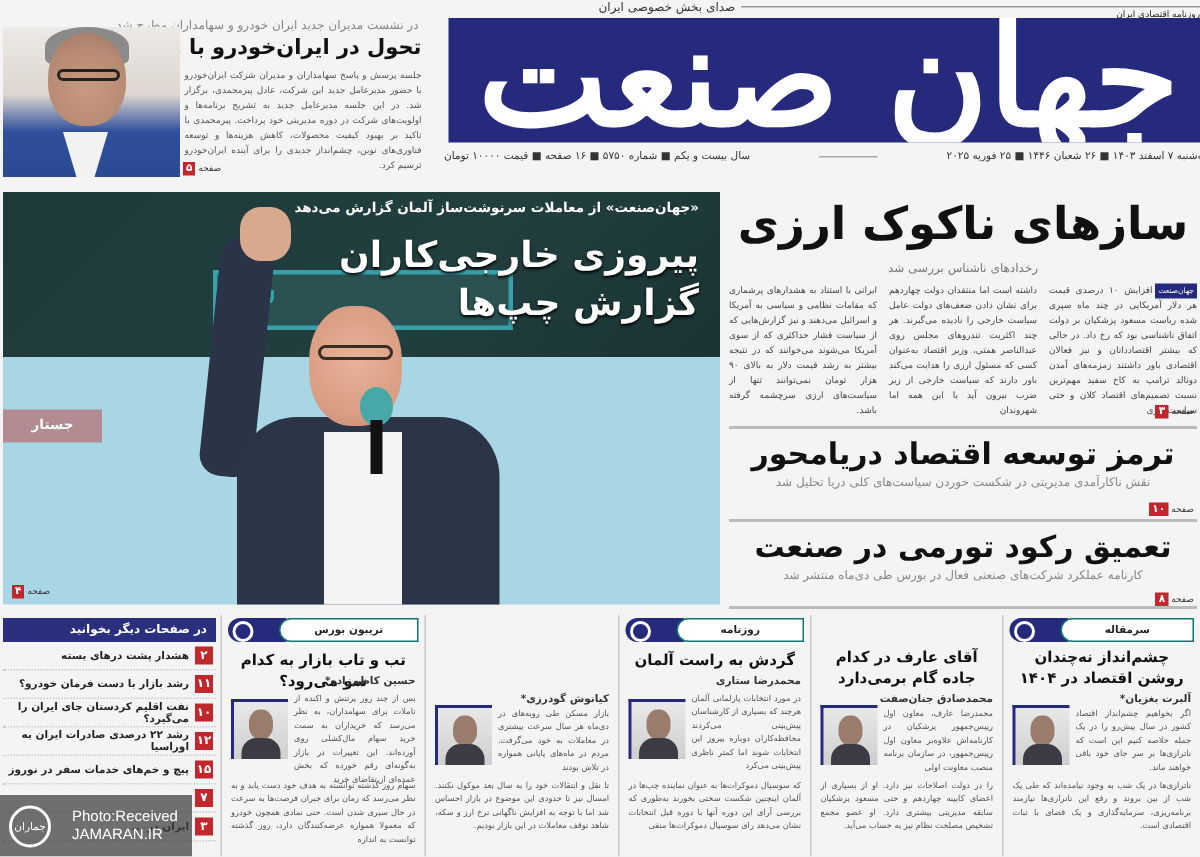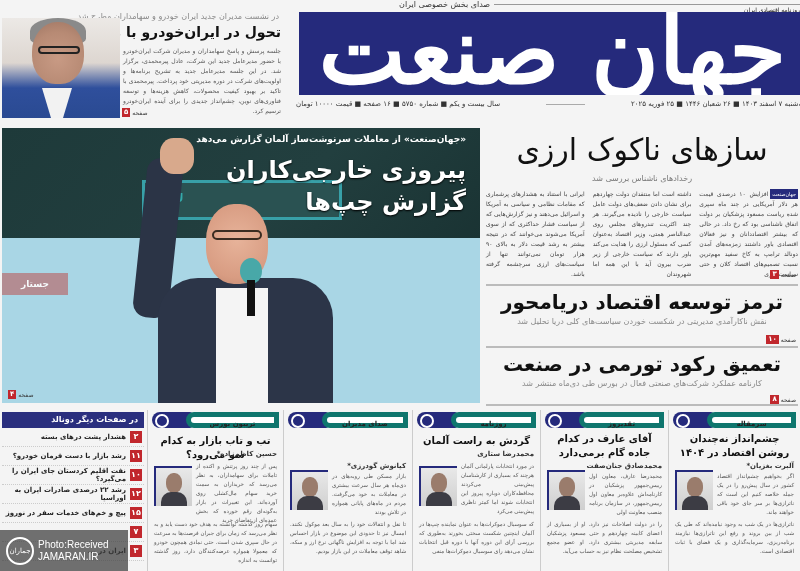--- a/index.html
+++ b/index.html
@@ -44,53 +44,53 @@
   .person-shirt { position: absolute; left: 214px; top: 160px; width: 52px; height: 120px; background: #f4f4f4; }
   .person-head { position: absolute; left: 204px; top: 76px; width: 62px; height: 80px; background: radial-gradient(circle at 50% 45%, #e7b39a 0%, #d89c82 70%, #c28a72 100%); border-radius: 45%; }
   .person-glasses { position: absolute; left: 210px; top: 102px; width: 50px; height: 10px; border: 2px solid #3a2c22; border-radius: 5px; }
   .person-mic { position: absolute; left: 238px; top: 130px; width: 22px; height: 26px; background: #48a8a8; border-radius: 50%; }
   .person-mic-handle { position: absolute; left: 245px; top: 152px; width: 8px; height: 36px; background: #111; }
   .hero-label { position: absolute; left: 0; top: 145px; width: 66px; height: 22px; background: #b5848a; opacity: 0.9; color: #fff; font-size: 9px; font-weight: bold; text-align: center; line-height: 22px; }
   .hero .page-ref { position: absolute; left: 6px; top: 262px; }
 
   
   .story-main { position: absolute; left: 486px; top: 128px; width: 312px; height: 152px; }
-  .story-main .title { text-align: center; font-size: 30px; font-weight: normal; line-height: 44px; color: #111; }
+  .story-main .title { text-align: center; font-size: 30px; font-weight: bold; line-height: 44px; color: #111; }
   .story-main .subtitle { text-align: center; font-size: 8px; color: #777; margin-top: 2px; }
   .cols3 { display: flex; gap: 8px; margin-top: 6px; direction: rtl; }
   .cols3 .col { flex: 1; font-size: 6px; line-height: 10px; color: #444; text-align: justify; }
   .tag-chip { display: inline-block; background: #252a7c; color: #fff; font-size: 5px; padding: 0 2px; margin-left: 2px; }
   .story-main .page-ref { position: absolute; right: 2px; top: 142px; }
   .hr { position: absolute; left: 486px; width: 312px; border-top: 2px solid #bbb; }
   .story-sub { position: absolute; left: 486px; width: 312px; text-align: center; }
   .story-sub .title { font-size: 20px; font-weight: bold; color: #111; line-height: 28px; }
   .story-sub .subtitle { font-size: 8px; color: #888; line-height: 12px; }
   .story-sub .page-ref { position: absolute; right: 2px; bottom: -2px; }
 
   
   .bottom { position: absolute; left: 0; top: 410px; width: 800px; height: 161px; }
   .col-box { position: absolute; top: 0; height: 161px; border-left: 1px solid #ccc; }
   .col-head { position: absolute; top: 2px; right: 4px; left: 4px; height: 16px; }
-  .col-head .pill { position: absolute; right: 0; top: 0; height: 16px; left: 34px; border: 5px solid #0f766e; border-radius: 8px 0 0 8px; background: #fff; font-size: 7px; font-weight: bold; text-align: center; line-height: 15px; color: #222; }
+  .col-head .pill { position: absolute; right: 0; top: 0; height: 16px; left: 34px; border: 1px solid #0f766e; border-radius: 8px 0 0 8px; background: #fff; font-size: 7px; font-weight: bold; text-align: center; line-height: 15px; color: #222; }
   .col-head .badge { position: absolute; left: 0; top: 0; width: 40px; height: 16px; background: #252a7c; border-radius: 8px 2px 2px 8px; }
   .col-head .badge::after { content: ""; position: absolute; left: 3px; top: 2px; width: 10px; height: 10px; border-radius: 50%; border: 2px solid #fff; }
   .col-title { position: absolute; top: 22px; right: 4px; left: 4px; text-align: center; font-size: 10px; font-weight: bold; line-height: 14px; color: #111; }
   .col-author { position: absolute; right: 6px; font-size: 7px; font-weight: bold; color: #333; }
   .col-thumb { position: absolute; left: 6px; width: 38px; height: 40px; background: linear-gradient(180deg,#e8e8e8 0%,#cfcfcf 100%); border-top: 2px solid #252a7c; border-left: 2px solid #252a7c; }
   .col-thumb::before { content:""; position:absolute; left: 10px; top: 5px; width: 16px; height: 20px; border-radius: 45%; background: #9a7c6c; }
   .col-thumb::after { content:""; position:absolute; left: 5px; top: 24px; width: 26px; height: 14px; border-radius: 10px 10px 0 0; background: #3c3c44; }
   .col-body { position: absolute; right: 6px; left: 6px; font-size: 5.5px; line-height: 9px; color: #555; text-align: justify; }
   .col-body.narrow { left: 48px; }
 
   .also-box { position: absolute; left: 2px; top: 2px; width: 142px; height: 159px; }
   .also-head { background: #2a2f7e; color: #fff; font-size: 8px; font-weight: bold; height: 16px; line-height: 16px; padding-right: 6px; border-radius: 0 0 0 0; }
   .also-item { display: flex; align-items: center; gap: 4px; height: 19px; border-bottom: 1px dotted #ccc; font-size: 7px; font-weight: bold; color: #222; padding-right: 2px; }
   .also-item .num { background: #c1272d; color: #fff; font-size: 8px; width: 12px; height: 12px; text-align: center; line-height: 12px; flex-shrink: 0; }
 
-  .watermark { position: absolute; left: 0; top: 530px; width: 128px; height: 41px; background: rgba(60,60,60,0.72); direction: ltr; display: flex; align-items: center; gap: 4px; padding-left: 6px; }
+  .watermark { position: absolute; left: 0; top: 530px; width: 128px; height: 41px; background: rgba(60,60,60,0.72); direction: ltr; display: flex; align-items: center; gap: 14px; padding-left: 6px; }
   .watermark .wm-logo { width: 28px; height: 28px; border-radius: 50%; border: 2px solid #fff; color: #fff; font-size: 7px; text-align: center; line-height: 24px; }
   .watermark .wm-text { color: #fff; font-size: 10px; line-height: 12px; font-family: "Liberation Sans", sans-serif; }
 </style>
 </head>
 <body>
 
 <div class="page">
 
   <div class="masthead">
     <div class="mast-top-line"></div>
@@ -190,68 +190,60 @@
         <div class="pill">سرمقاله</div>
       </div>
       <div class="col-title">چشم‌انداز نه‌چندان روشن اقتصاد در ۱۴۰۴</div>
       <div class="col-author" style="top:52px">آلبرت بغزیان*</div>
       <div class="col-thumb" style="top:60px"></div>
       <div class="col-body narrow" style="top:62px">اگر بخواهیم چشم‌انداز اقتصاد کشور در سال پیش‌رو را در یک جمله خلاصه کنیم این است که ناترازی‌ها بر سر جای خود باقی خواهند ماند.</div>
       <div class="col-body" style="top:110px">ناترازی‌ها در یک شب به وجود نیامده‌اند که طی یک شب از بین بروند و رفع این ناترازی‌ها نیازمند برنامه‌ریزی، سرمایه‌گذاری و یک فضای با ثبات اقتصادی است.</div>
     </div>
 
     <div class="col-box" style="left:540px; width:128px;">
-      <div class="col-head">
-        <div class="badge"></div>
-        <div class="pill">تقدیروز</div>
-      </div>
       <div class="col-title">آقای عارف در کدام جاده گام برمی‌دارد</div>
       <div class="col-author" style="top:52px">محمدصادق جنان‌صفت</div>
       <div class="col-thumb" style="top:60px"></div>
       <div class="col-body narrow" style="top:62px">محمدرضا عارف، معاون اول رییس‌جمهور پزشکیان در کارنامه‌اش علاوه‌بر معاون اول رییس‌جمهور، در سازمان برنامه منصب معاونت اولی</div>
       <div class="col-body" style="top:110px">را در دولت اصلاحات نیز دارد. او از بسیاری از اعضای کابینه چهاردهم و حتی مسعود پزشکیان سابقه مدیریتی بیشتری دارد. او عضو مجمع تشخیص مصلحت نظام نیز به حساب می‌آید.</div>
     </div>
 
     <div class="col-box" style="left:412px; width:128px;">
       <div class="col-head">
         <div class="badge"></div>
         <div class="pill">روزنامه</div>
       </div>
       <div class="col-title" style="top:24px">گردش به راست آلمان</div>
       <div class="col-author" style="top:40px">محمدرضا ستاری</div>
       <div class="col-thumb" style="top:56px"></div>
       <div class="col-body narrow" style="top:52px">در مورد انتخابات پارلمانی آلمان هرچند که بسیاری از کارشناسان پیش‌بینی می‌کردند محافظه‌کاران دوباره پیروز این انتخابات شوند اما کمتر ناظری پیش‌بینی می‌کرد</div>
       <div class="col-body" style="top:110px">که سوسیال دموکرات‌ها به عنوان نماینده چپ‌ها در آلمان اینچنین شکست سختی بخورند به‌طوری که بررسی آرای این دوره آنها با دوره قبل انتخابات نشان می‌دهد رای سوسیال دموکرات‌ها منفی</div>
     </div>
 
     <div class="col-box" style="left:283px; width:129px;">
-      <div class="col-head">
-        <div class="badge"></div>
-        <div class="pill">صدای مدیران</div>
-      </div>
       <div class="col-author" style="top:52px">کیانوش گودرزی*</div>
       <div class="col-thumb" style="top:60px"></div>
       <div class="col-body narrow" style="top:62px">بازار مسکن طی روبه‌های در دی‌ماه هر سال سرعت بیشتری در معاملات به خود می‌گرفت. مردم در ماه‌های پایانی همواره در تلاش بودند</div>
       <div class="col-body" style="top:110px">تا نقل و انتقالات خود را به سال بعد موکول نکنند. امسال نیز تا حدودی این موضوع در بازار احساس شد اما با توجه به افزایش ناگهانی نرخ ارز و سکه، شاهد توقف معاملات در این بازار بودیم.</div>
     </div>
 
     <div class="col-box" style="left:147px; width:136px;">
       <div class="col-head">
         <div class="badge"></div>
         <div class="pill">تریبون بورس</div>
       </div>
       <div class="col-title" style="top:24px">تب و تاب بازار به کدام سو می‌رود؟</div>
       <div class="col-author" style="top:40px">حسین کاظم‌زاده*</div>
       <div class="col-thumb" style="top:56px"></div>
       <div class="col-body narrow" style="top:52px">پس از چند روز پرتنش و اکنده از تاملات برای سهامداران، به نظر می‌رسد که خریداران به سمت خرید سهام مال‌کشلی روی آورده‌اند. این تغییرات در بازار به‌گونه‌ای رقم خورده که بخش عمده‌ای از تقاضای خرید</div>
       <div class="col-body" style="top:110px">سهام روز گذشته توانسته به هدف خود دست یابد و به نظر می‌رسد که زمان برای جبران فرصت‌ها به سرعت در حال سپری شدن است. حتی نمادی همچون خودرو که معمولا همواره عرضه‌کنندگان دارد، روز گذشته توانست به اندازه</div>
     </div>
 
     <div class="also-box">
-      <div class="also-head">در صفحات دیگر دونالد</div>
+      <div class="also-head">در صفحات دیگر بخوانید</div>
       <div class="also-item">
           <span class="num">۲</span>
           <span>هشدار پشت درهای بسته</span>
         </div>
       <div class="also-item">
           <span class="num">۱۱</span>
           <span>رشد بازار با دست فرمان خودرو؟</span>
         </div>
       <div class="also-item">
           <span class="num">۱۰</span>

